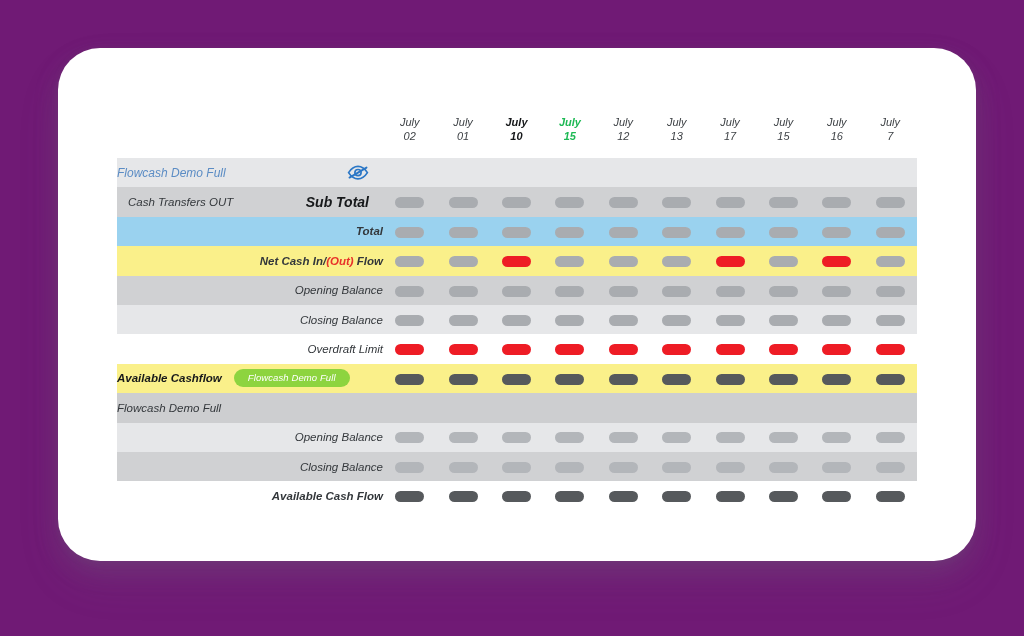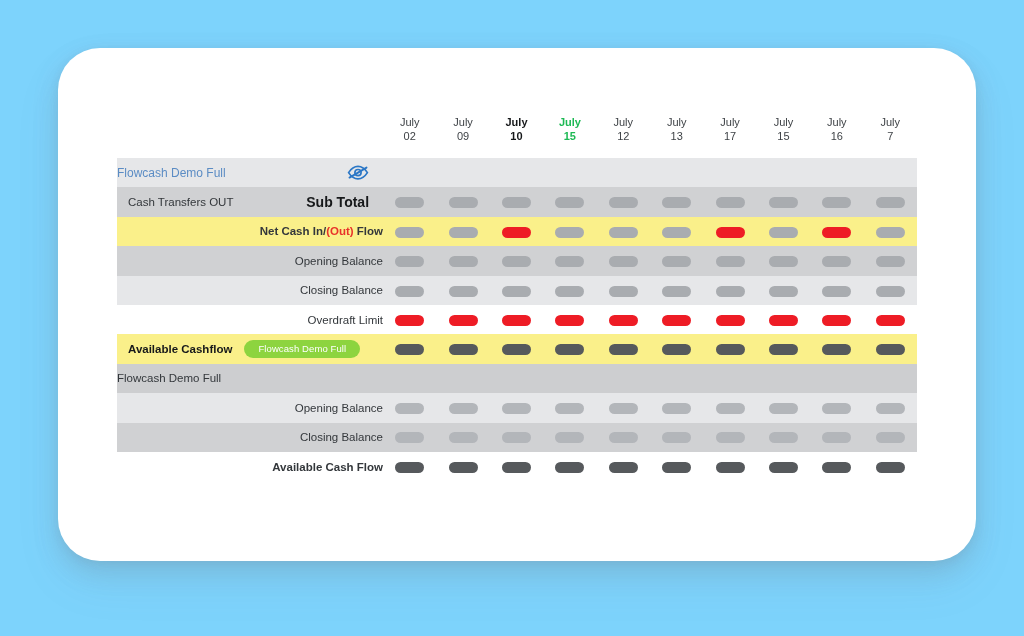--- a/index.html
+++ b/index.html
@@ -2,21 +2,21 @@
 <html><head>
 <meta charset="utf-8">
 <style>
   * { box-sizing: border-box; margin: 0; padding: 0; }
   html, body {
     width: 1024px; height: 636px;
     background: #ffffff;
     font-family: "Liberation Sans", sans-serif;
     overflow: hidden;
   }
-  #stage { position: relative; width: 1024px; height: 636px; background: #7dd3fc; }
+  #stage { position: relative; width: 1024px; height: 636px; background: #701a75; font-style: italic; }
 
   
   #card {
     position: absolute;
     left: 58px; top: 48px;
     width: 918px; height: 513px;
     background: #ffffff;
     border-radius: 42px;
     box-shadow: 0 10px 26px rgba(110,115,125,0.20),
                 0 2px 8px rgba(110,115,125,0.10),
@@ -133,21 +133,21 @@
     display: flex; align-items: center; justify-content: center;
   }
 
   
   .split { display: flex; align-items: center; justify-content: space-between;
            padding-left: 11px; padding-right: 14px; }
   .split .l { font-size: 11.5px; color: #33373b; }
   .split .r { font-size: 14px; font-weight: 700; color: #16181a; }
 
   
-  .avail { display: flex; align-items: center; padding-left: 11px; }
+  .avail { display: flex; align-items: center; }
   .avail .title { font-size: 11.5px; font-weight: 700; color: #16181a; white-space: nowrap; }
   .green-badge {
     margin-left: 12px;
     background: #8dd43f;
     color: #ffffff;
     font-size: 9.5px;
     border-radius: 10px;
     padding: 3px 14px 4px 14px;
     white-space: nowrap;
     letter-spacing: .1px;
@@ -188,21 +188,21 @@
     <thead>
       <tr>
         <th class="hd-label"></th>
 
         <th class="hd-day">
           <span class="m">July</span>
           <span class="d">02</span>
         </th>
         <th class="hd-day">
           <span class="m">July</span>
-          <span class="d">09</span>
+          <span class="d">01</span>
         </th>
         <th class="hd-day today">
           <span class="m">July</span>
           <span class="d">10</span>
         </th>
         <th class="hd-day next">
           <span class="m">July</span>
           <span class="d">15</span>
         </th>
         <th class="hd-day">
@@ -264,20 +264,33 @@
           <td class="cell"><span class="bar"></span></td>
           <td class="cell"><span class="bar"></span></td>
           <td class="cell"><span class="bar"></span></td>
           <td class="cell"><span class="bar"></span></td>
           <td class="cell"><span class="bar"></span></td>
           <td class="cell"><span class="bar"></span></td>
           <td class="cell"><span class="bar"></span></td>
           <td class="cell"><span class="bar"></span></td>
           <td class="cell"><span class="bar"></span></td>
         </tr>
+        <tr class="r-blue">
+          <td class="lbl lbl-bold">Total</td>
+          <td class="cell"><span class="bar"></span></td>
+          <td class="cell"><span class="bar"></span></td>
+          <td class="cell"><span class="bar"></span></td>
+          <td class="cell"><span class="bar"></span></td>
+          <td class="cell"><span class="bar"></span></td>
+          <td class="cell"><span class="bar"></span></td>
+          <td class="cell"><span class="bar"></span></td>
+          <td class="cell"><span class="bar"></span></td>
+          <td class="cell"><span class="bar"></span></td>
+          <td class="cell"><span class="bar"></span></td>
+        </tr>
         <tr class="r-yellow">
           <td class="lbl lbl-bold netcash"><span>Net Cash In/</span><span class="paren">(Out)</span><span> Flow</span></td>
           <td class="cell"><span class="bar"></span></td>
           <td class="cell"><span class="bar"></span></td>
           <td class="cell"><span class="bar red"></span></td>
           <td class="cell"><span class="bar"></span></td>
           <td class="cell"><span class="bar"></span></td>
           <td class="cell"><span class="bar"></span></td>
           <td class="cell"><span class="bar red"></span></td>
           <td class="cell"><span class="bar"></span></td>

